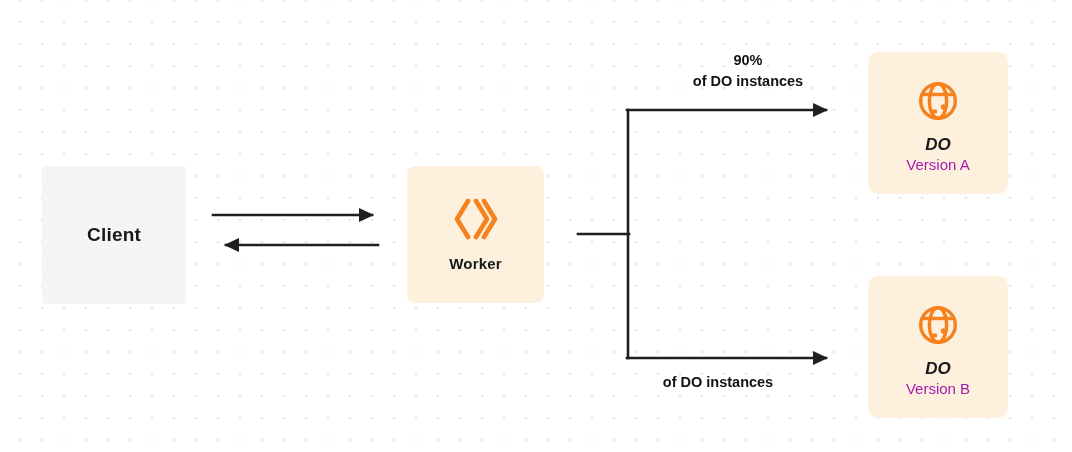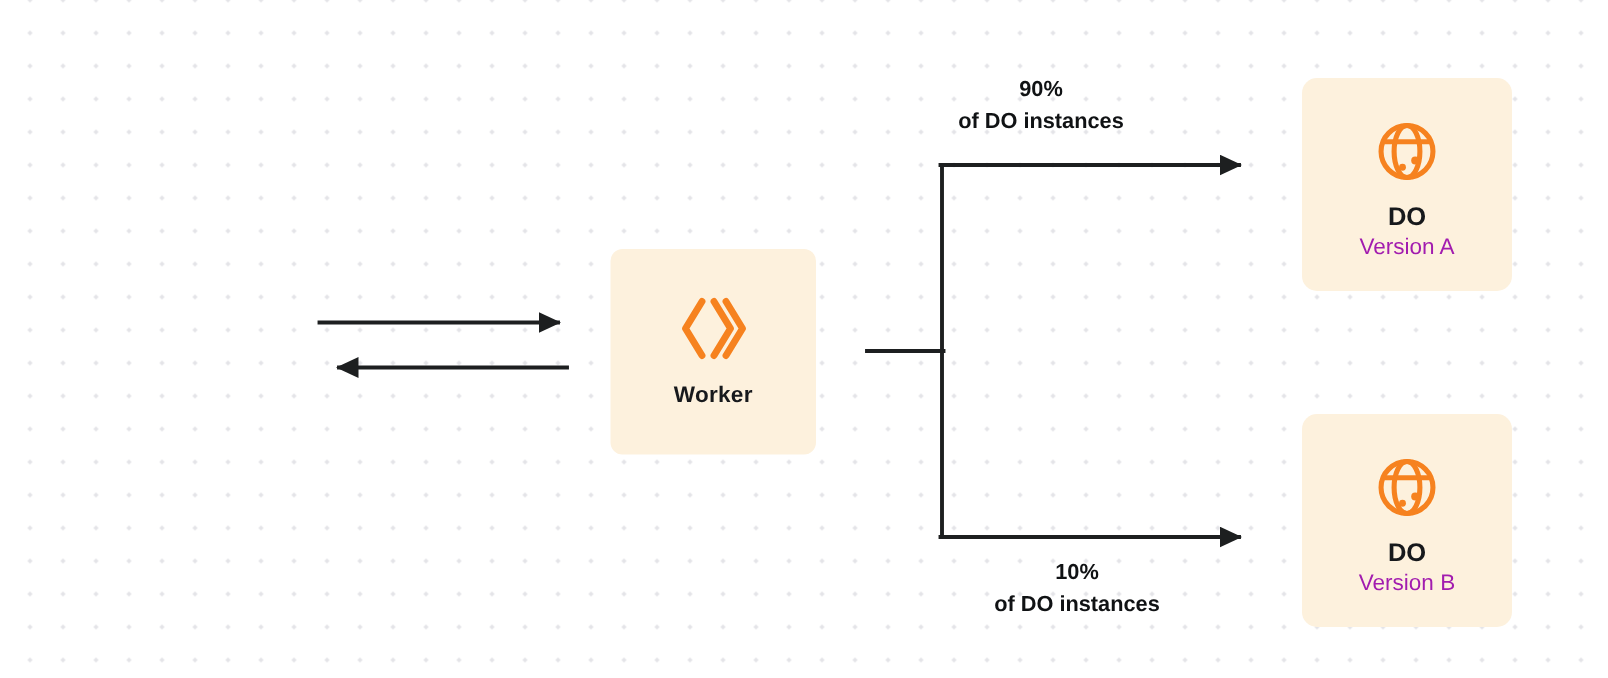--- a/index.html
+++ b/index.html
@@ -41,32 +41,32 @@
   }
   .do-box {
     width: 140px; height: 142px;
     background: #fdf1dd;
     border-radius: 10px;
     gap: 1px;
     padding-top: 4px;
   }
   .do-a { left: 868px; top: 52px; }
   .do-b { left: 868px; top: 276px; }
-  .do-title { font-size: 17px; font-weight: 700; color: #17191c; margin-top: 9px; }
+  .do-title { font-size: 17px; font-weight: 700; color: #17191c; margin-top: 9px; font-style: italic; }
   .do-sub { font-size: 15px; color: #a21caf; }
   .pct-label {
     position: absolute;
     width: 184px;
     text-align: center;
     font-weight: 700;
     font-size: 14.5px;
     color: #101214;
     line-height: 1.45;
   }
-  .pct-top { left: 602px; top: 50px; }
+  .pct-top { left: 656px; top: 50px; }
   .pct-bottom { left: 626px; top: 372px; }
   svg.connectors { position: absolute; left: 0; top: 0; }
   .icon-wrap { line-height: 0; }
 </style>
 </head>
 <body>
 
 <div class="stage">
 
   <svg class="connectors" width="1072" height="452" viewBox="0 0 1072 452" aria-hidden="true">
@@ -84,41 +84,43 @@
       <line x1="578" y1="234" x2="629" y2="234"></line>
 
       <line x1="628" y1="110" x2="628" y2="358"></line>
 
       <line x1="627" y1="110" x2="826" y2="110" marker-end="url(#ah)"></line>
 
       <line x1="627" y1="358" x2="826" y2="358" marker-end="url(#ah)"></line>
     </g>
   </svg>
 
+  <div class="node client-box">
+    <div class="client-label">Client</div>
+  </div>
 
   <div class="node worker-box">
     <div class="icon-wrap">
       <svg width="46" height="42" viewBox="0 0 46 42" fill="none">
         <g stroke="#f6821f" stroke-width="4.6" stroke-linecap="round" stroke-linejoin="round" fill="none">
           <path d="M15 3 L4 21 L15 39"></path>
           <path d="M23 3 L34 21 L23 39"></path>
           <path d="M31 3 L42 21 L31 39"></path>
         </g>
       </svg>
     </div>
     <div class="worker-label">Worker</div>
   </div>
 
   <div class="pct-label pct-top">
     <div>90%</div>
     <div>of DO instances</div>
   </div>
 
   <div class="pct-label pct-bottom">
-    <div>10%</div>
     <div>of DO instances</div>
   </div>
 
   <div class="node do-box do-a">
     <div class="icon-wrap">
       <svg width="48" height="48" viewBox="0 0 48 48" fill="none">
         <g stroke="#f6821f" stroke-width="3.4" fill="none">
           <circle cx="24" cy="24" r="17.3"></circle>
           <ellipse cx="24" cy="24" rx="8.6" ry="17.3"></ellipse>
           <path d="M8.5 17.5 H39.5"></path>

